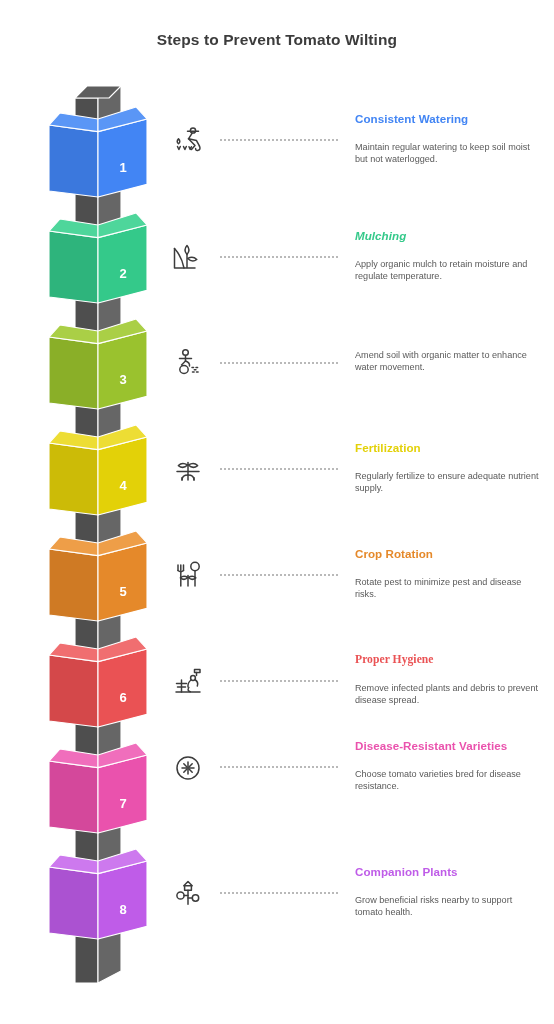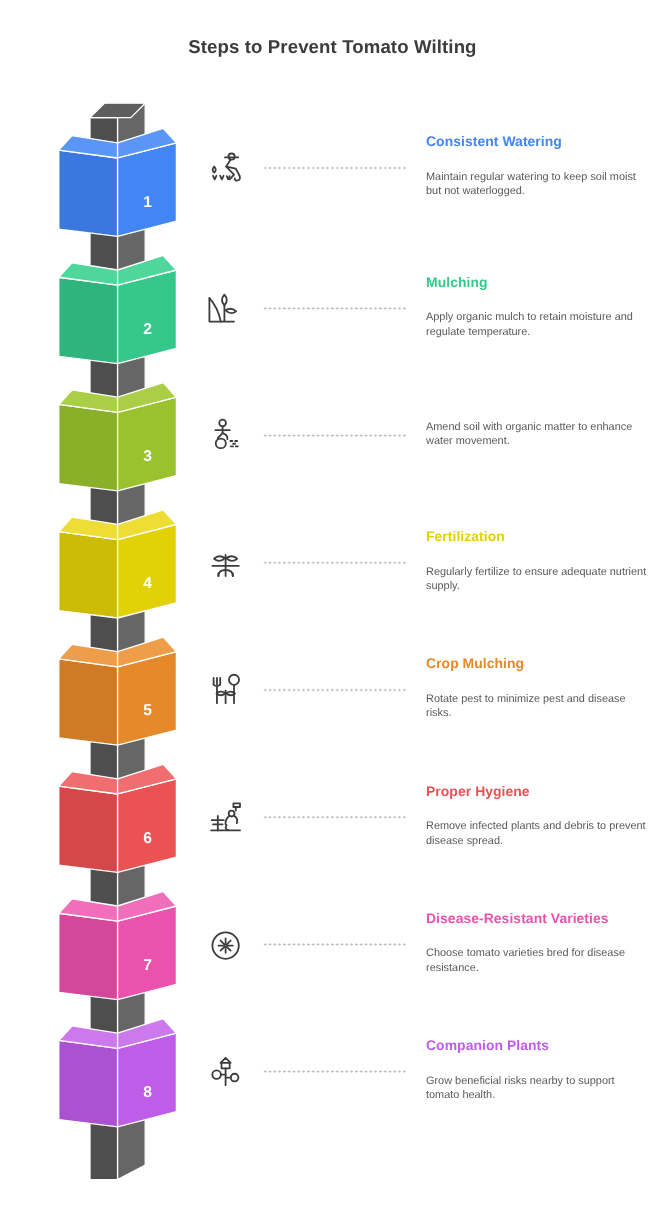--- a/index.html
+++ b/index.html
@@ -138,21 +138,21 @@
             <path d="M9.5 13.5 v19.5 h20.5"></path>
             <path d="M9.5 13.5 q7 7.5 9.5 19.5"></path>
             <path d="M22 10.5 q-4 4.5 0 9 q4-4.5 0-9 z"></path>
             <path d="M22 19.5 v13"></path>
             <path d="M22.8 23.5 q5-2.8 9 1 q-4.6 3.4-9 -1 z"></path>
           </g>
         </svg>
       </div>
       <div class="dots"></div>
       <div class="txt">
-        <div class="s-title" style="color: rgb(52, 201, 138);">Mulching</div>
+        <div class="s-title" style="color: rgb(52, 201, 138); font-style: italic;">Mulching</div>
         <div class="s-desc" style="color: rgb(90, 90, 90);">Apply organic mulch to retain moisture and regulate temperature.</div>
       </div>
     </div>
     <div class="row" style="top: 335px;">
       <div class="icon-cell">
         <svg viewBox="0 0 46 46" xmlns="http://www.w3.org/2000/svg">
           <g fill="none" stroke="#3c3c3c" stroke-width="1.5" stroke-linecap="round" stroke-linejoin="round">
             <circle cx="20.5" cy="11.5" r="2.8"></circle>
             <path d="M20.5 14.5 v5.5"></path>
             <path d="M14.5 17.5 h12"></path>
@@ -199,21 +199,21 @@
             <circle cx="30" cy="13.5" r="4.2"></circle>
             <path d="M30 17.7 v15.3"></path>
             <path d="M22.8 24.5 q-4.4-2.6-7.4 .4 q3.8 3.2 7.4-.4 z"></path>
             <path d="M23.4 24.5 q4.4-2.6 7.4 .4 q-3.8 3.2-7.4-.4 z"></path>
             <path d="M23 22.5 v10.5"></path>
           </g>
         </svg>
       </div>
       <div class="dots"></div>
       <div class="txt">
-        <div class="s-title" style="color: rgb(229, 137, 42);">Crop Mulching</div>
+        <div class="s-title" style="color: rgb(229, 137, 42);">Crop Rotation</div>
         <div class="s-desc" style="color: rgb(90, 90, 90);">Rotate pest to minimize pest and disease risks.</div>
       </div>
     </div>
     <div class="row" style="top: 653px;">
       <div class="icon-cell">
         <svg viewBox="0 0 46 46" xmlns="http://www.w3.org/2000/svg">
           <g fill="none" stroke="#3c3c3c" stroke-width="1.5" stroke-linecap="round" stroke-linejoin="round">
             <path d="M29.5 10.5 h5.5 v3 h-5.5 z"></path>
             <path d="M31.5 13.5 v3"></path>
             <circle cx="28" cy="19" r="2.4"></circle>
@@ -221,25 +221,25 @@
             <path d="M29.8 20.5 q4 2.5 2.5 6.5"></path>
             <path d="M23.8 28.5 q-2 3.5 1.5 4.2"></path>
             <path d="M11 33 h24"></path>
             <path d="M16.5 21 v12"></path>
             <path d="M11.5 24.5 h10 M12.5 28 h8"></path>
           </g>
         </svg>
       </div>
       <div class="dots"></div>
       <div class="txt">
-        <div class="s-title" style="color: rgb(234, 82, 84);">Proper Hygiene</div>
+        <div class="s-title" style="color: rgb(234, 82, 84); font-family: Liberation Serif, serif;">Proper Hygiene</div>
         <div class="s-desc" style="color: rgb(90, 90, 90);">Remove infected plants and debris to prevent disease spread.</div>
       </div>
     </div>
-    <div class="row" style="top: 759px;">
+    <div class="row" style="top: 739px;">
       <div class="icon-cell">
         <svg viewBox="0 0 46 46" xmlns="http://www.w3.org/2000/svg">
           <g fill="none" stroke="#3c3c3c" stroke-width="1.5" stroke-linecap="round" stroke-linejoin="round">
             <circle cx="23" cy="23" r="11"></circle>
             <path d="M23 17 v5 M23 24 v5"></path>
             <path d="M17 23 h5 M24 23 h5"></path>
             <path d="M18.8 18.8 l3.4 3.4 M23.8 23.8 l3.4 3.4"></path>
             <path d="M27.2 18.8 l-3.4 3.4 M22.2 23.8 l-3.4 3.4"></path>
           </g>
         </svg>

